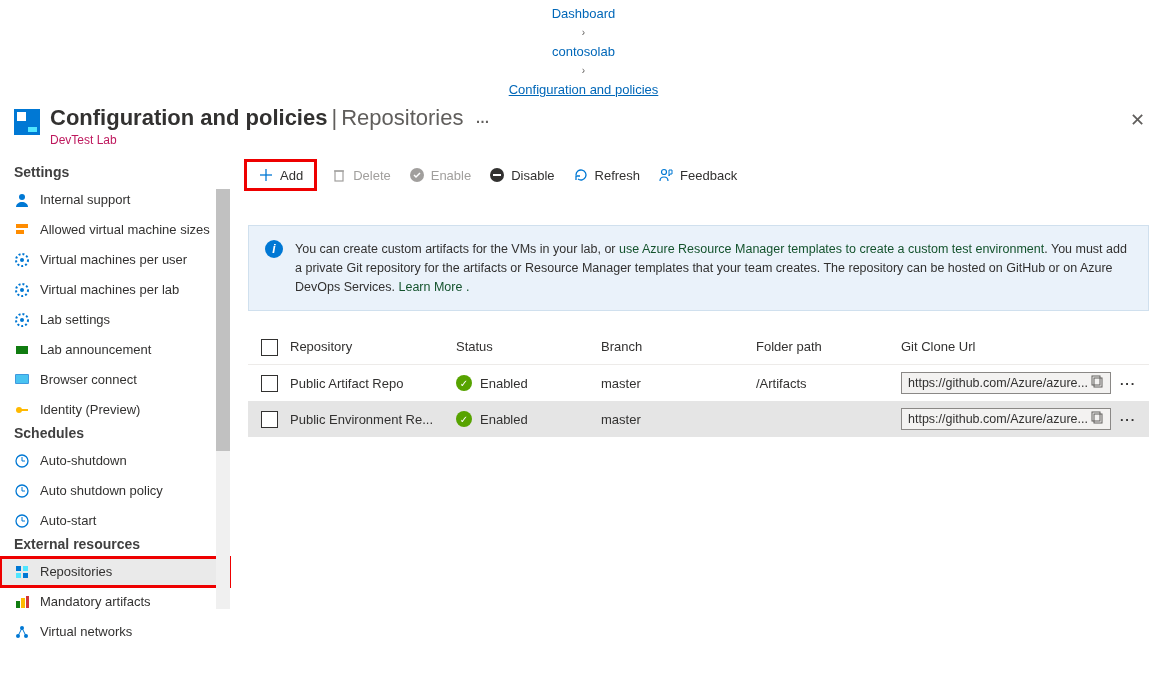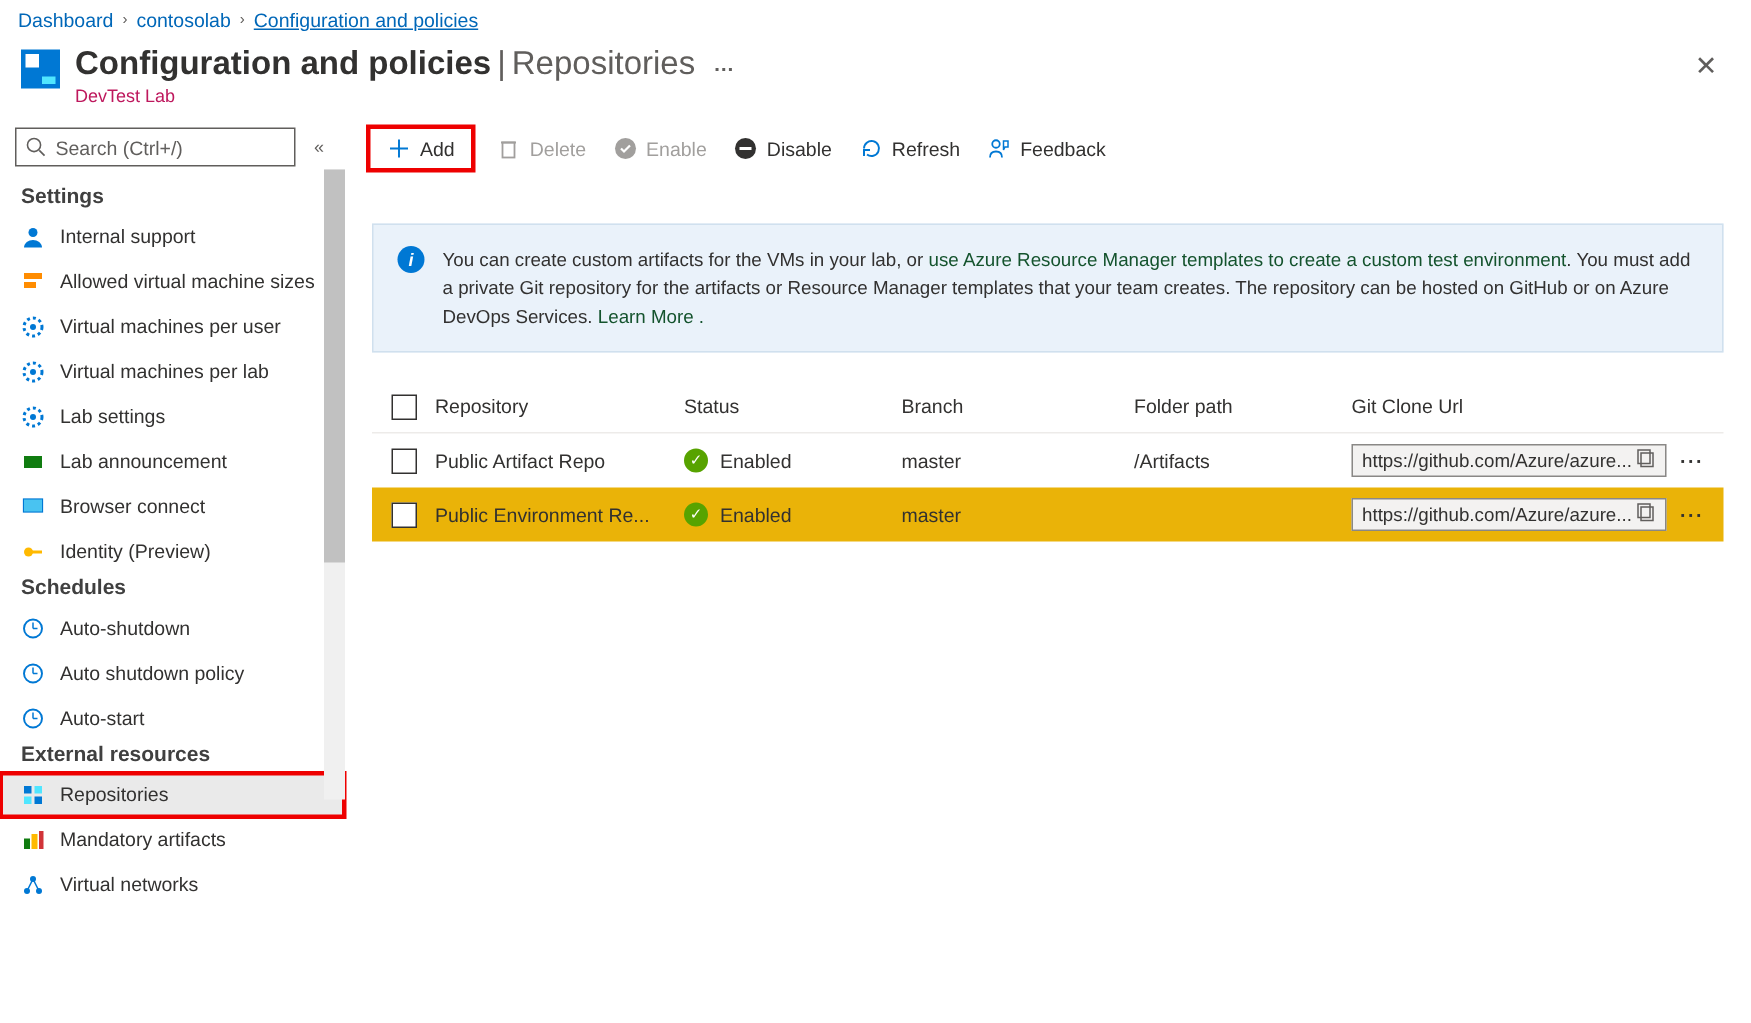--- a/index.html
+++ b/index.html
@@ -1,19 +1,19 @@
 <!DOCTYPE html>
 <html><head>
 <meta charset="utf-8">
 <style>
 * { box-sizing: border-box; margin: 0; padding: 0; font-family: "Segoe UI", Arial, sans-serif; }
 body { background: #fff; color: #323130; font-size: 13px; width: 1167px; height: 682px; overflow: hidden; }
 
 
-.breadcrumb { padding: 6px 12px; font-size: 13px; display:flex; align-items:center; gap:6px; }
+.breadcrumb { padding: 6px 12px; font-size: 13px; display:flex; align-items:center; gap:6px;flex-direction:column; }
 .breadcrumb a { color: #0067b8; text-decoration: none; cursor:pointer; }
 .breadcrumb a.current { text-decoration: underline; }
 .breadcrumb .sep { color: #605e5c; font-size:10px; }
 
 
 .header { display:flex; align-items:flex-start; padding: 2px 14px 10px 14px; }
 .header-icon { width:26px; height:26px; background:#0078d4; margin-right:10px; margin-top:4px; position:relative;}
 .header-icon::after { content:""; position:absolute; top:3px; left:3px; width:9px; height:9px; background:#fff;}
 .header-icon::before { content:""; position:absolute; bottom:3px; right:3px; width:9px; height:5px; background:#50e6ff;}
 .header-text { flex:1; }
@@ -58,21 +58,21 @@
 .table-header { display:flex; padding:8px 4px; font-size:13px; color:#323130; border-bottom:1px solid #edebe9;}
 .col-check { width:34px; display:flex; align-items:center; justify-content:center;}
 .col-repo { width:170px; padding-left:4px;}
 .col-status { width:145px;}
 .col-branch { width:155px;}
 .col-folder { width:145px;}
 .col-git { flex:1;}
 .col-more { width:34px; text-align:center;}
 .checkbox { width:17px; height:17px; border:1px solid #323130; background:#fff; cursor:pointer;}
 .table-row { display:flex; align-items:center; padding:7px 4px; font-size:13px;}
-.table-row.alt { background:#eab308;}
+.table-row.alt { background:#e5e5e5;}
 .status-cell { display:flex; align-items:center; gap:8px;}
 .status-dot { width:16px; height:16px; border-radius:50%; background:#57a300; color:#fff; display:flex; align-items:center; justify-content:center; font-size:10px;}
 .git-box { display:flex; align-items:center; border:1px solid #8a8886; background:#f3f2f1; padding:2px 6px; width:210px; justify-content:space-between; font-size:12.5px;}
 .git-box .copy { cursor:pointer; color:#605e5c;}
 .more-dots { cursor:pointer; font-weight:bold; color:#323130; letter-spacing:1px;}
 
 </style>
 </head>
 <body>
 
@@ -94,30 +94,20 @@
       <span class="header-more">…</span>
     </div>
     <div class="header-sub">DevTest Lab</div>
   </div>
   <div class="header-close">✕</div>
 </div>
 
 <div class="layout">
 
   <div class="sidebar">
-    <div class="search-row">
-      <div class="search-box">
-        <svg width="14" height="14" viewBox="0 0 16 16">
-            <circle cx="6.5" cy="6.5" r="5" stroke="#605e5c" stroke-width="1.2" fill="none"></circle>
-            <line x1="10.5" y1="10.5" x2="14.5" y2="14.5" stroke="#605e5c" stroke-width="1.3"></line>
-          </svg>
-        <span>Search (Ctrl+/)</span>
-      </div>
-      <span class="collapse-chevron">«</span>
-    </div>
     <div class="scroll-track"></div>
     <div class="scroll-thumb"></div>
 
     <div class="nav-section">
       <div class="nav-header">Settings</div>
       <div class="nav-item">
           <span class="nav-icon">
             <svg width="16" height="16">
               <circle cx="8" cy="5" r="3" fill="#0078d4"></circle>
               <path d="M2 15c0-3 3-5 6-5s6 2 6 5" fill="#0078d4"></path>

